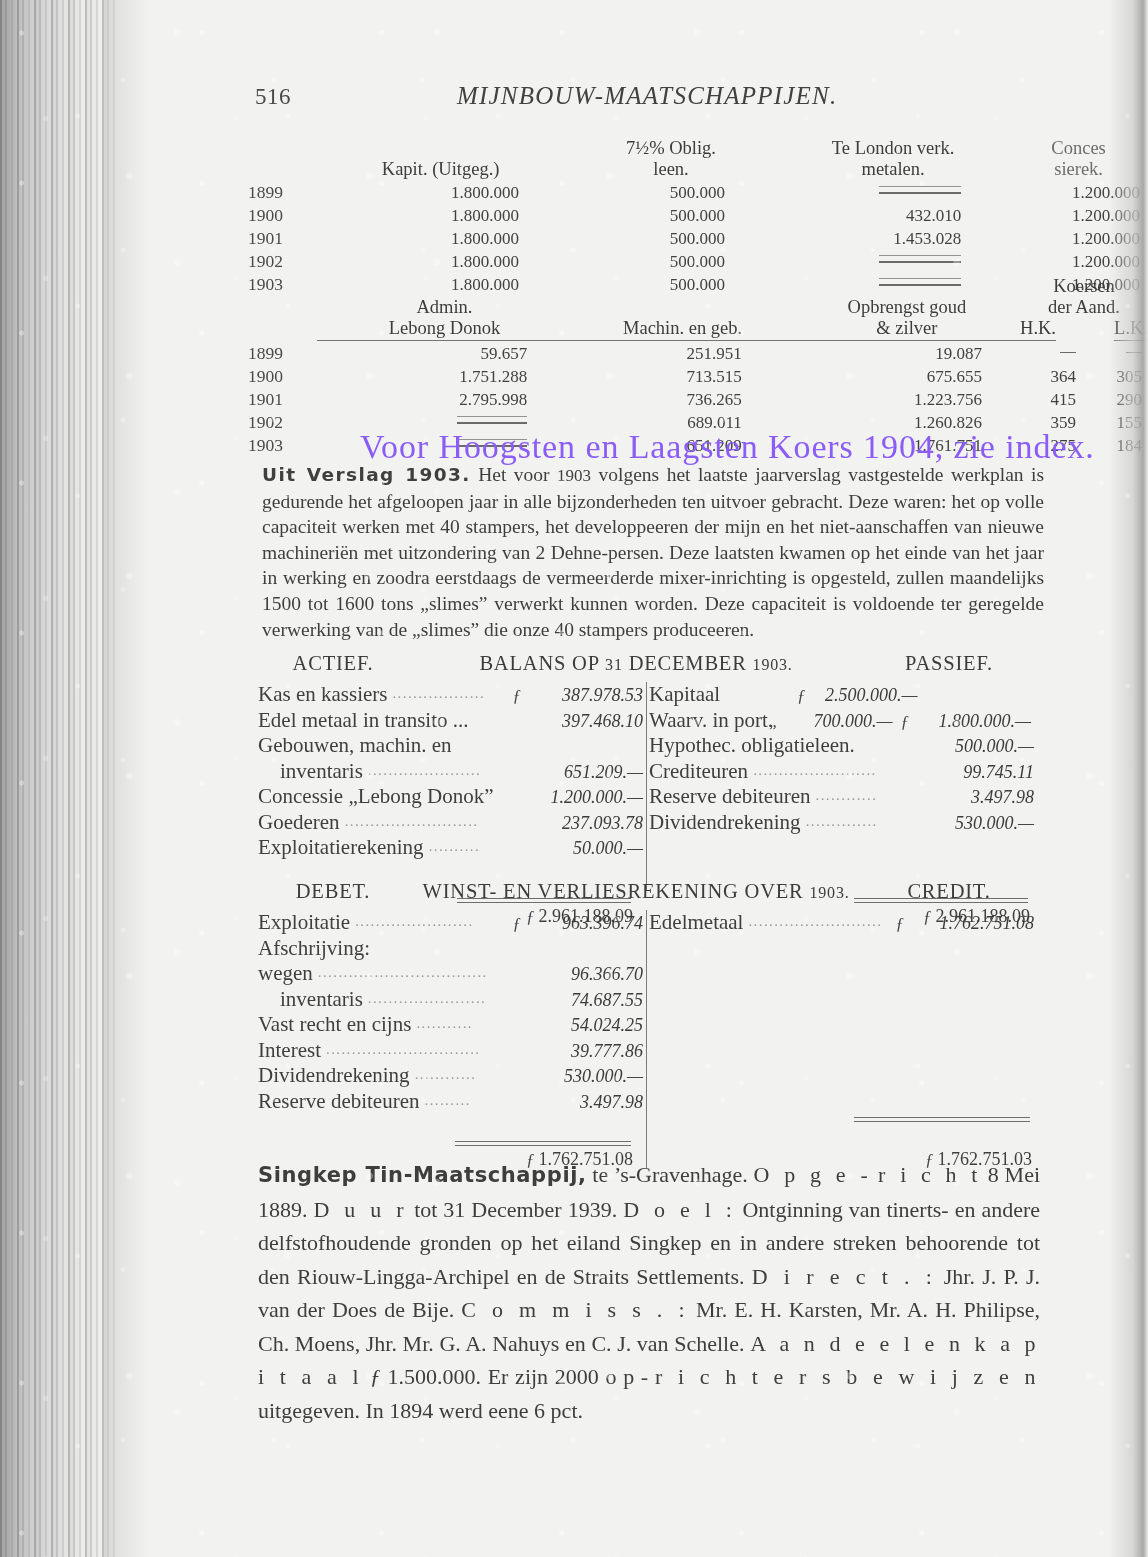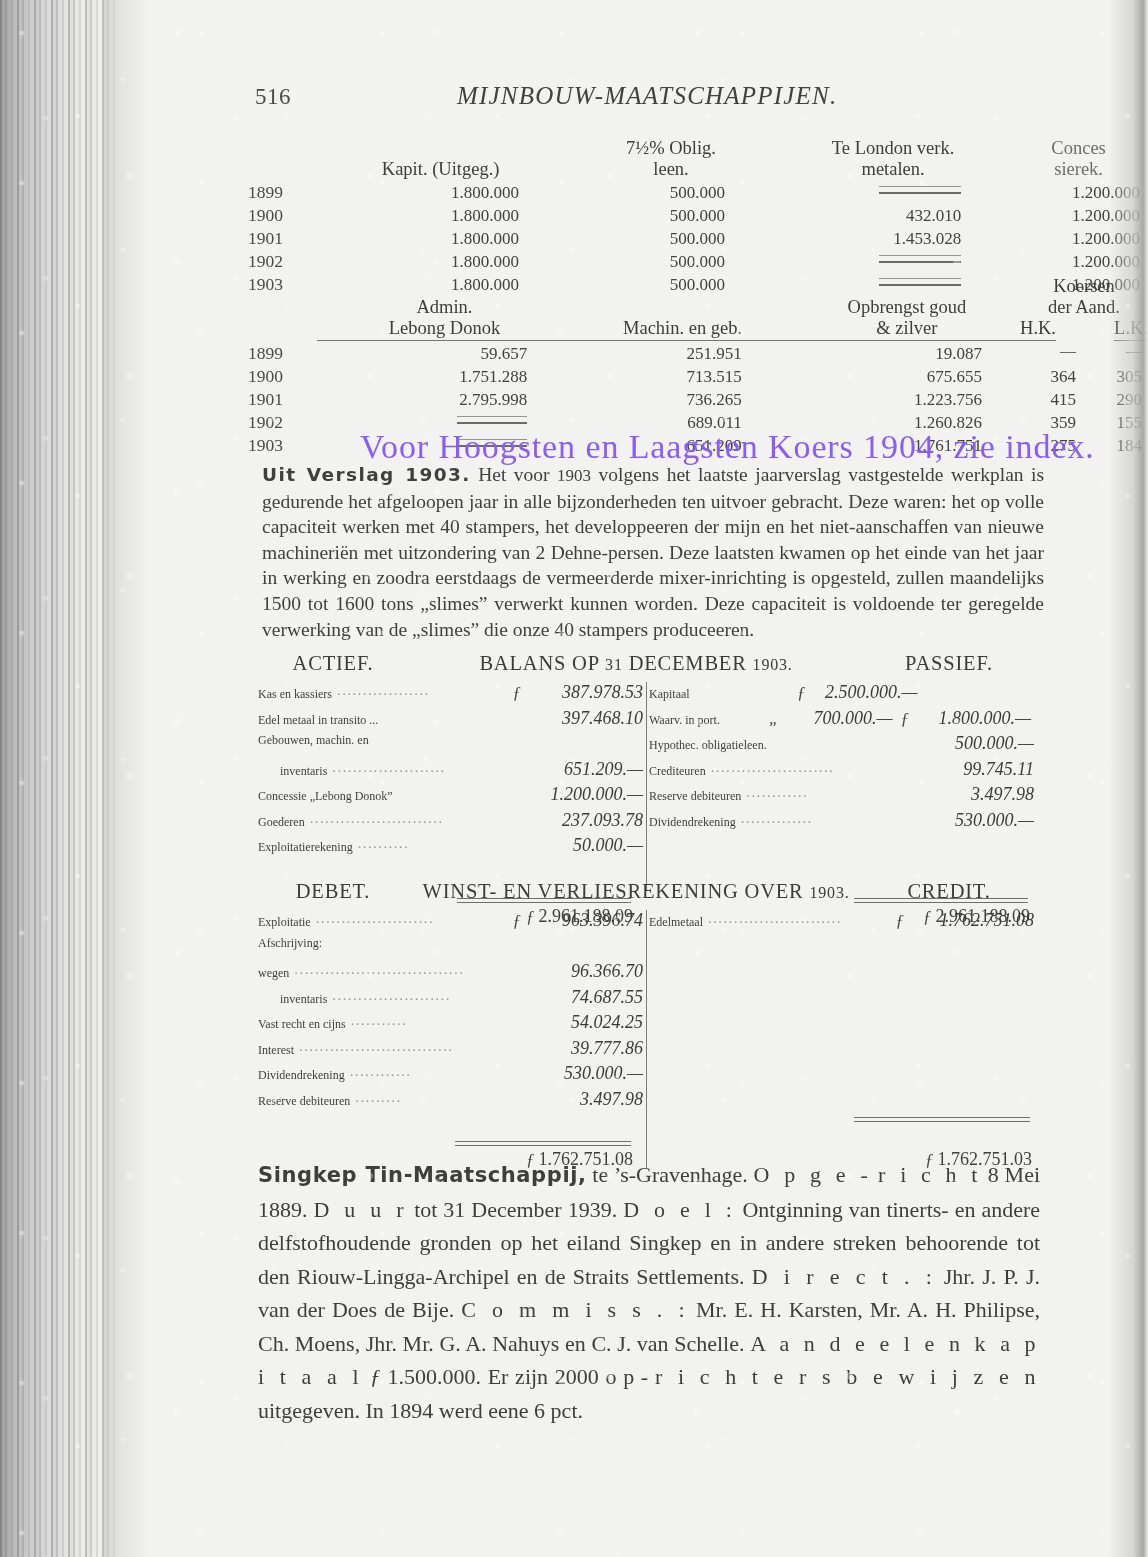--- a/index.html
+++ b/index.html
@@ -103,21 +103,21 @@
   .ledtitle .t2{flex:1;text-align:center;}
   .ledtitle .t3{width:170px;text-align:center;}
   .ledtitle .yrsm{font-size:16px;}
 
   .cols{display:flex;position:relative;}
   .colL{width:388px;position:relative;}
   .colR{width:388px;position:relative;padding-left:6px;}
   .divider{position:absolute;top:0;left:388px;width:1px;background:#7a7a78;}
 
   .row{display:flex;align-items:baseline;height:25.5px;white-space:nowrap;}
-  .lab{font-size:12px;color:#3f3f3d;}
+  .lab{font-size:21px;color:#3f3f3d;}
   .lead{flex:1;margin:0 5px;position:relative;top:-3px;overflow:hidden;
         color:#9a9a96;font-size:15px;letter-spacing:1.4px;}
   .amt{font-size:18px;text-align:right;color:#3c3c3a;font-style:italic;}
   .cur{font-style:italic;font-size:17px;margin-right:4px;color:#45454a;}
   .w-amt{width:118px;}
   .w-amt2{width:126px;}
   .indent{padding-left:22px;}
   .plain{flex:1;}
 
   .totrow{display:flex;height:34px;align-items:flex-end;}

